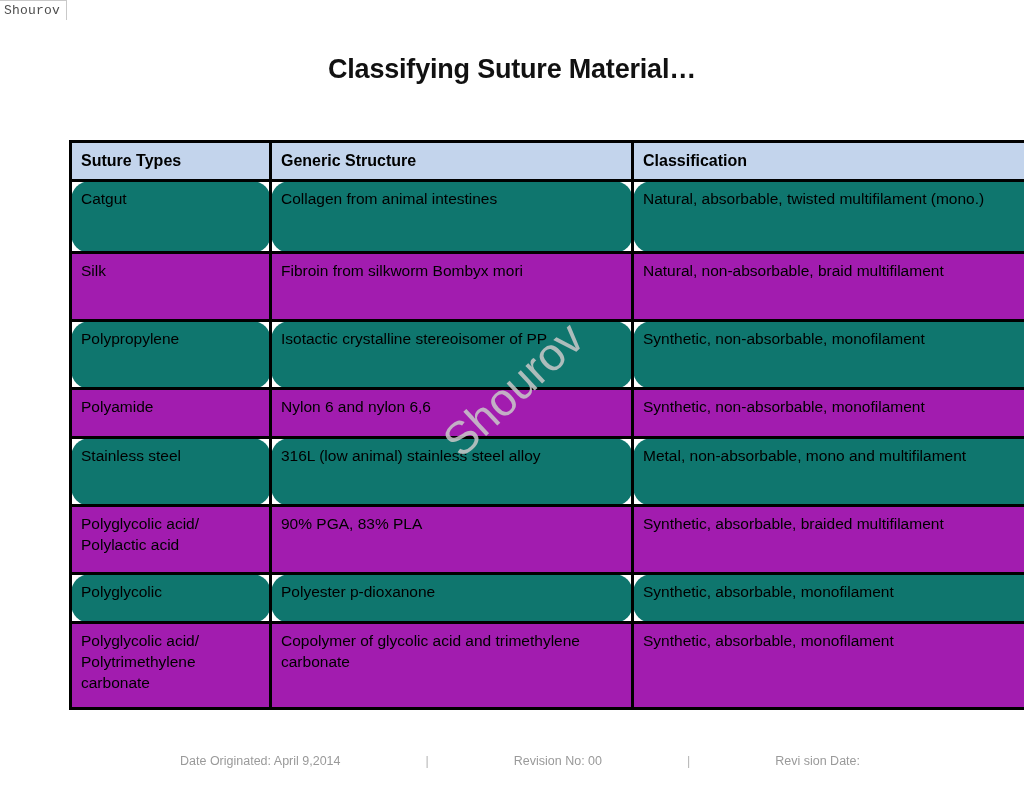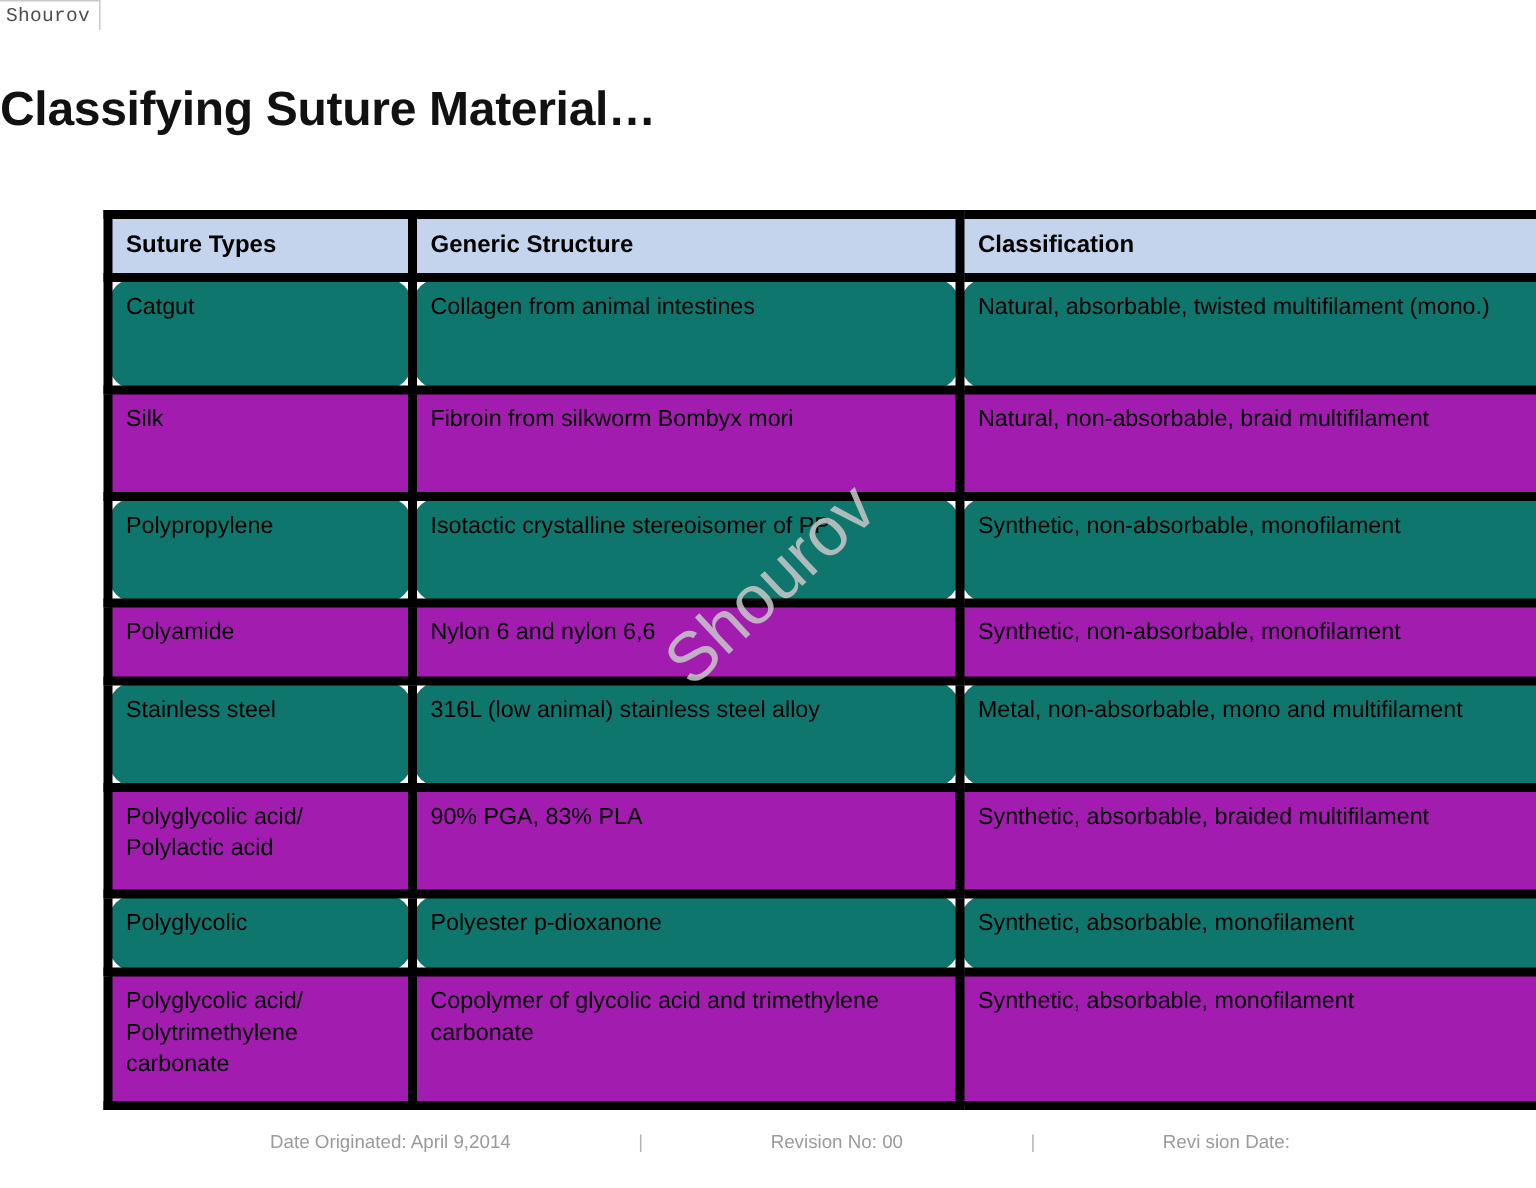--- a/index.html
+++ b/index.html
@@ -32,21 +32,22 @@
     letter-spacing: 0.2px;
     z-index: 40;
   }
 
   
   .slide-title {
     position: absolute;
     left: 0;
     top: 54px;
     width: 1024px;
-    font-size: 32px;
+    text-align: center;
+    font-size: 27px;
     font-weight: bold;
     letter-spacing: -0.2px;
     color: #111111;
   }
 
   
   .diag-watermark {
     position: absolute;
     left: 393px;
     top: 362px;
@@ -71,21 +72,21 @@
     width: 903px;
     z-index: 10;
   }
   table.suture-table {
     border-collapse: collapse;
     width: 903px;
     table-layout: fixed;
   }
   table.suture-table th,
   table.suture-table td {
-    border: 6px solid #000000;
+    border: 3px solid #000000;
     vertical-align: top;
     padding: 6px 9px 7px 9px;
     font-size: 15.5px;
     line-height: 21px;
     text-align: left;
   }
   table.suture-table th {
     background: #c3d4ec;
     font-weight: bold;
     font-size: 16px;

